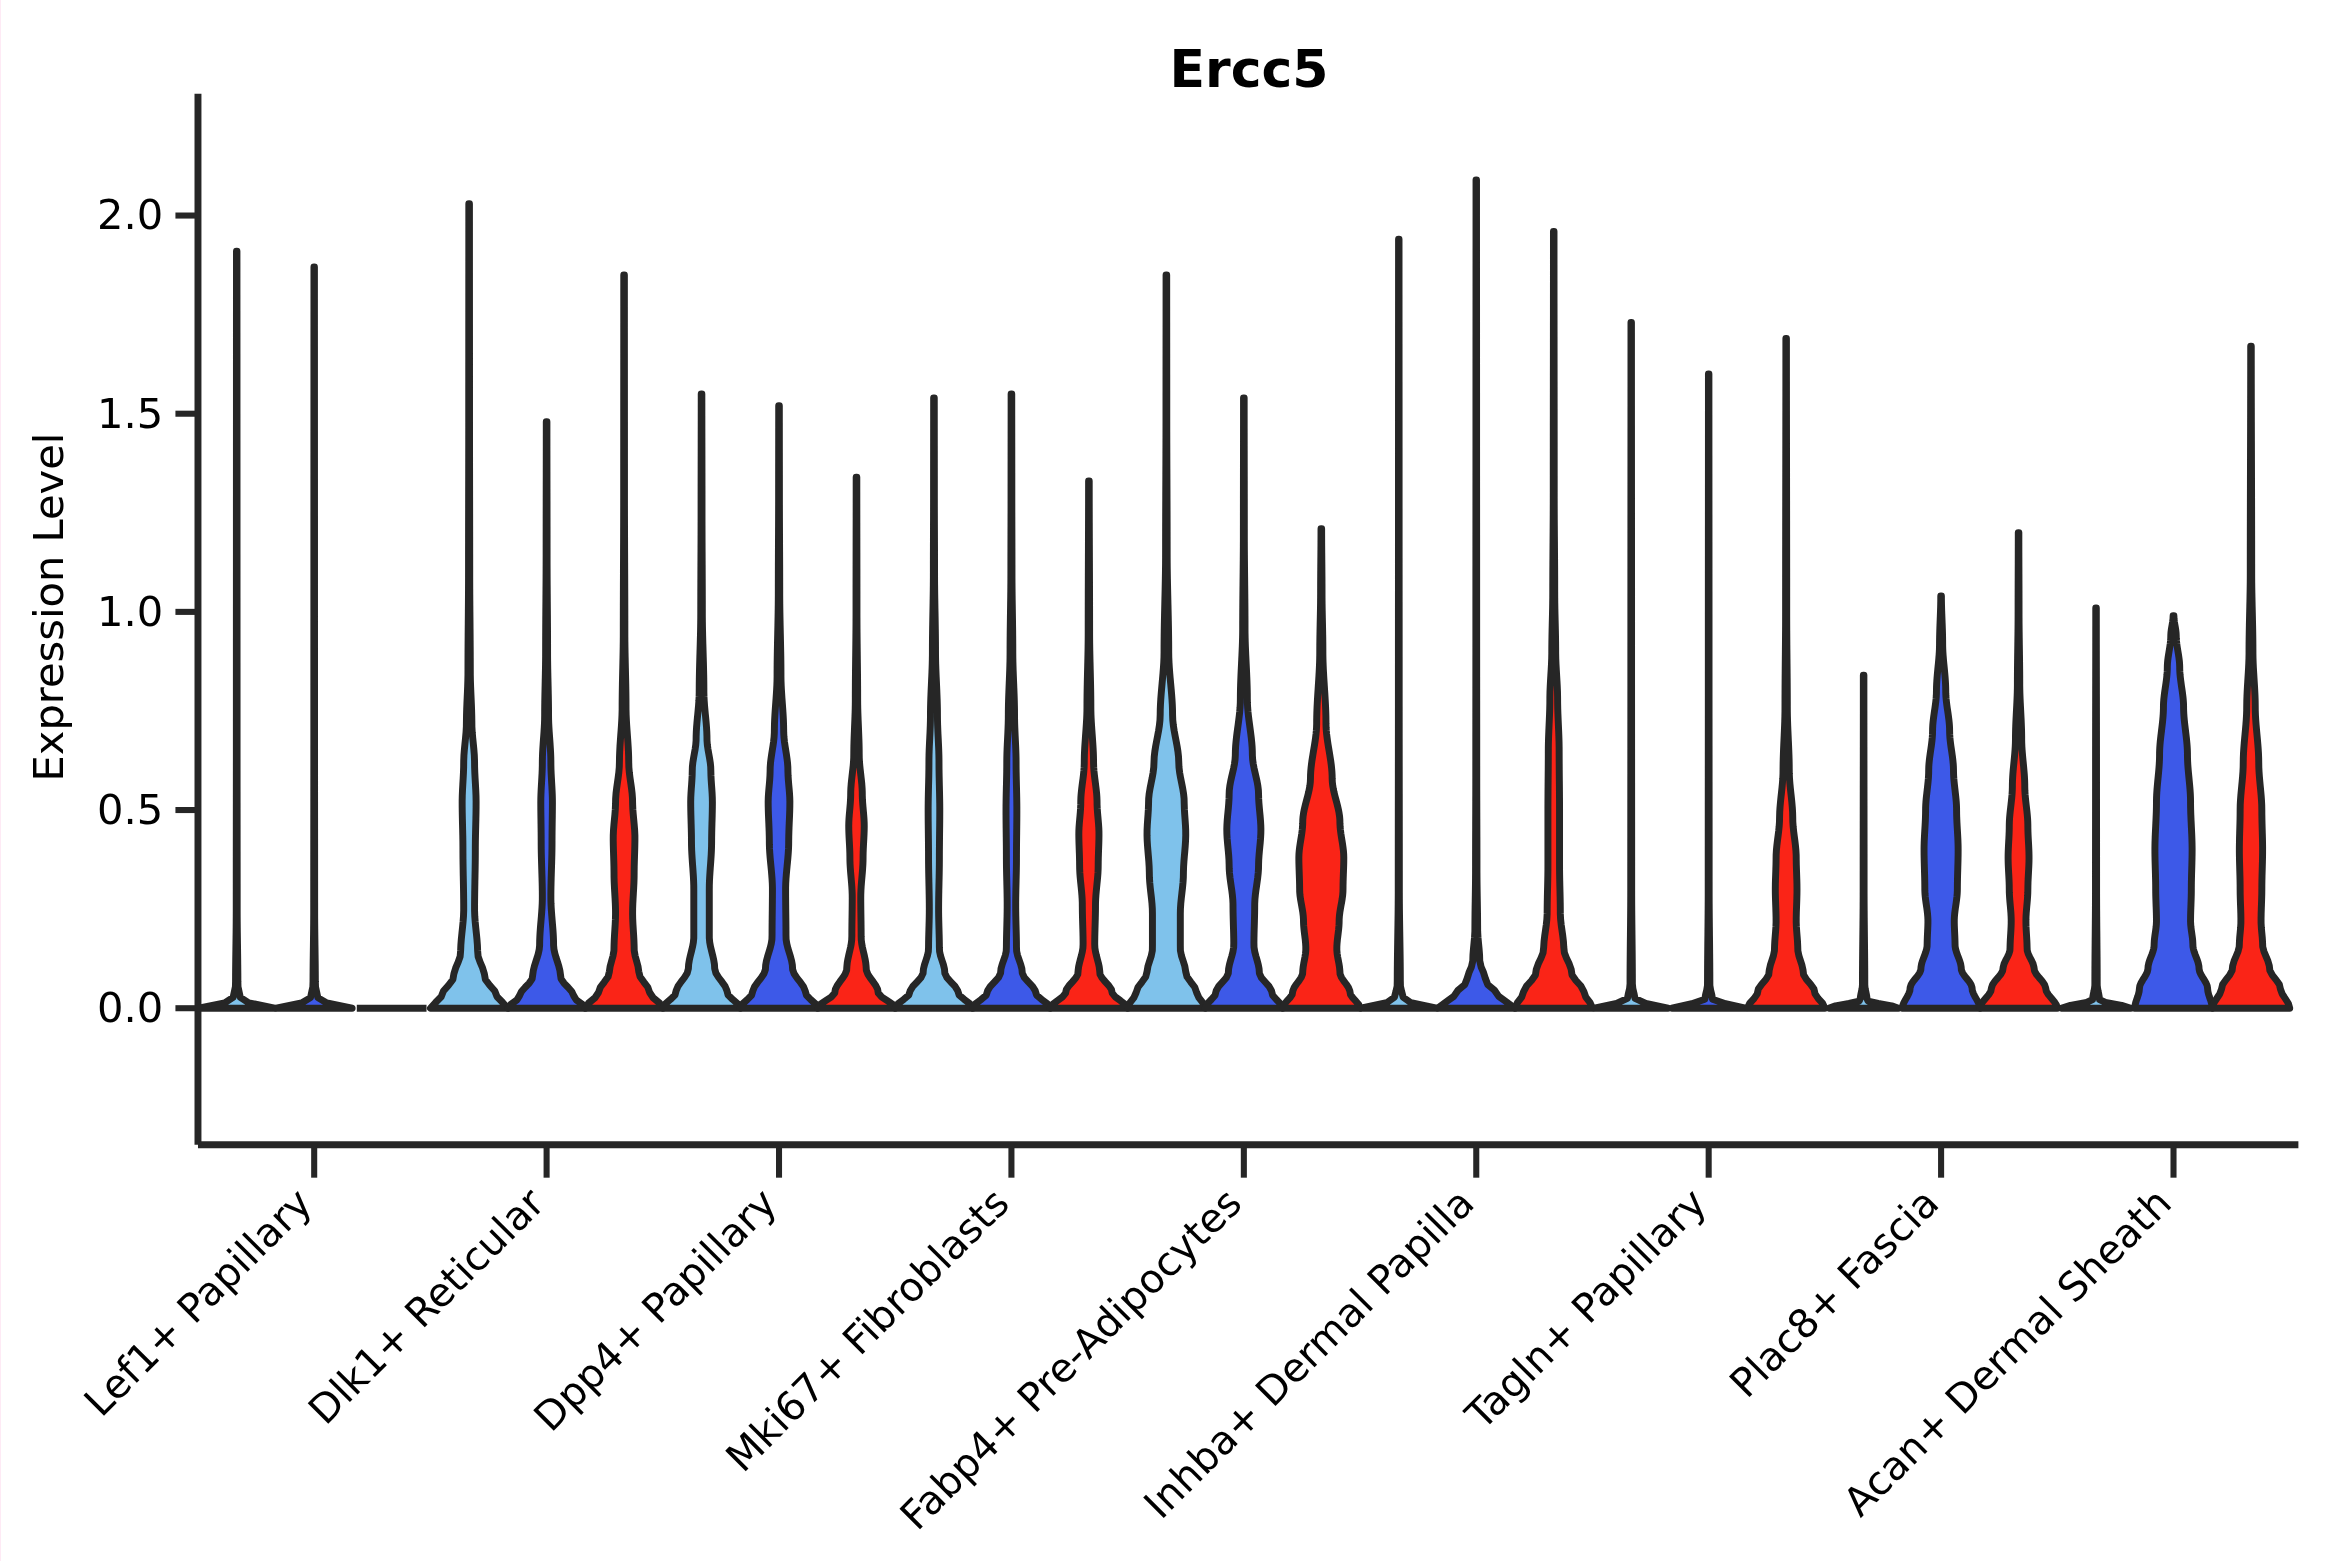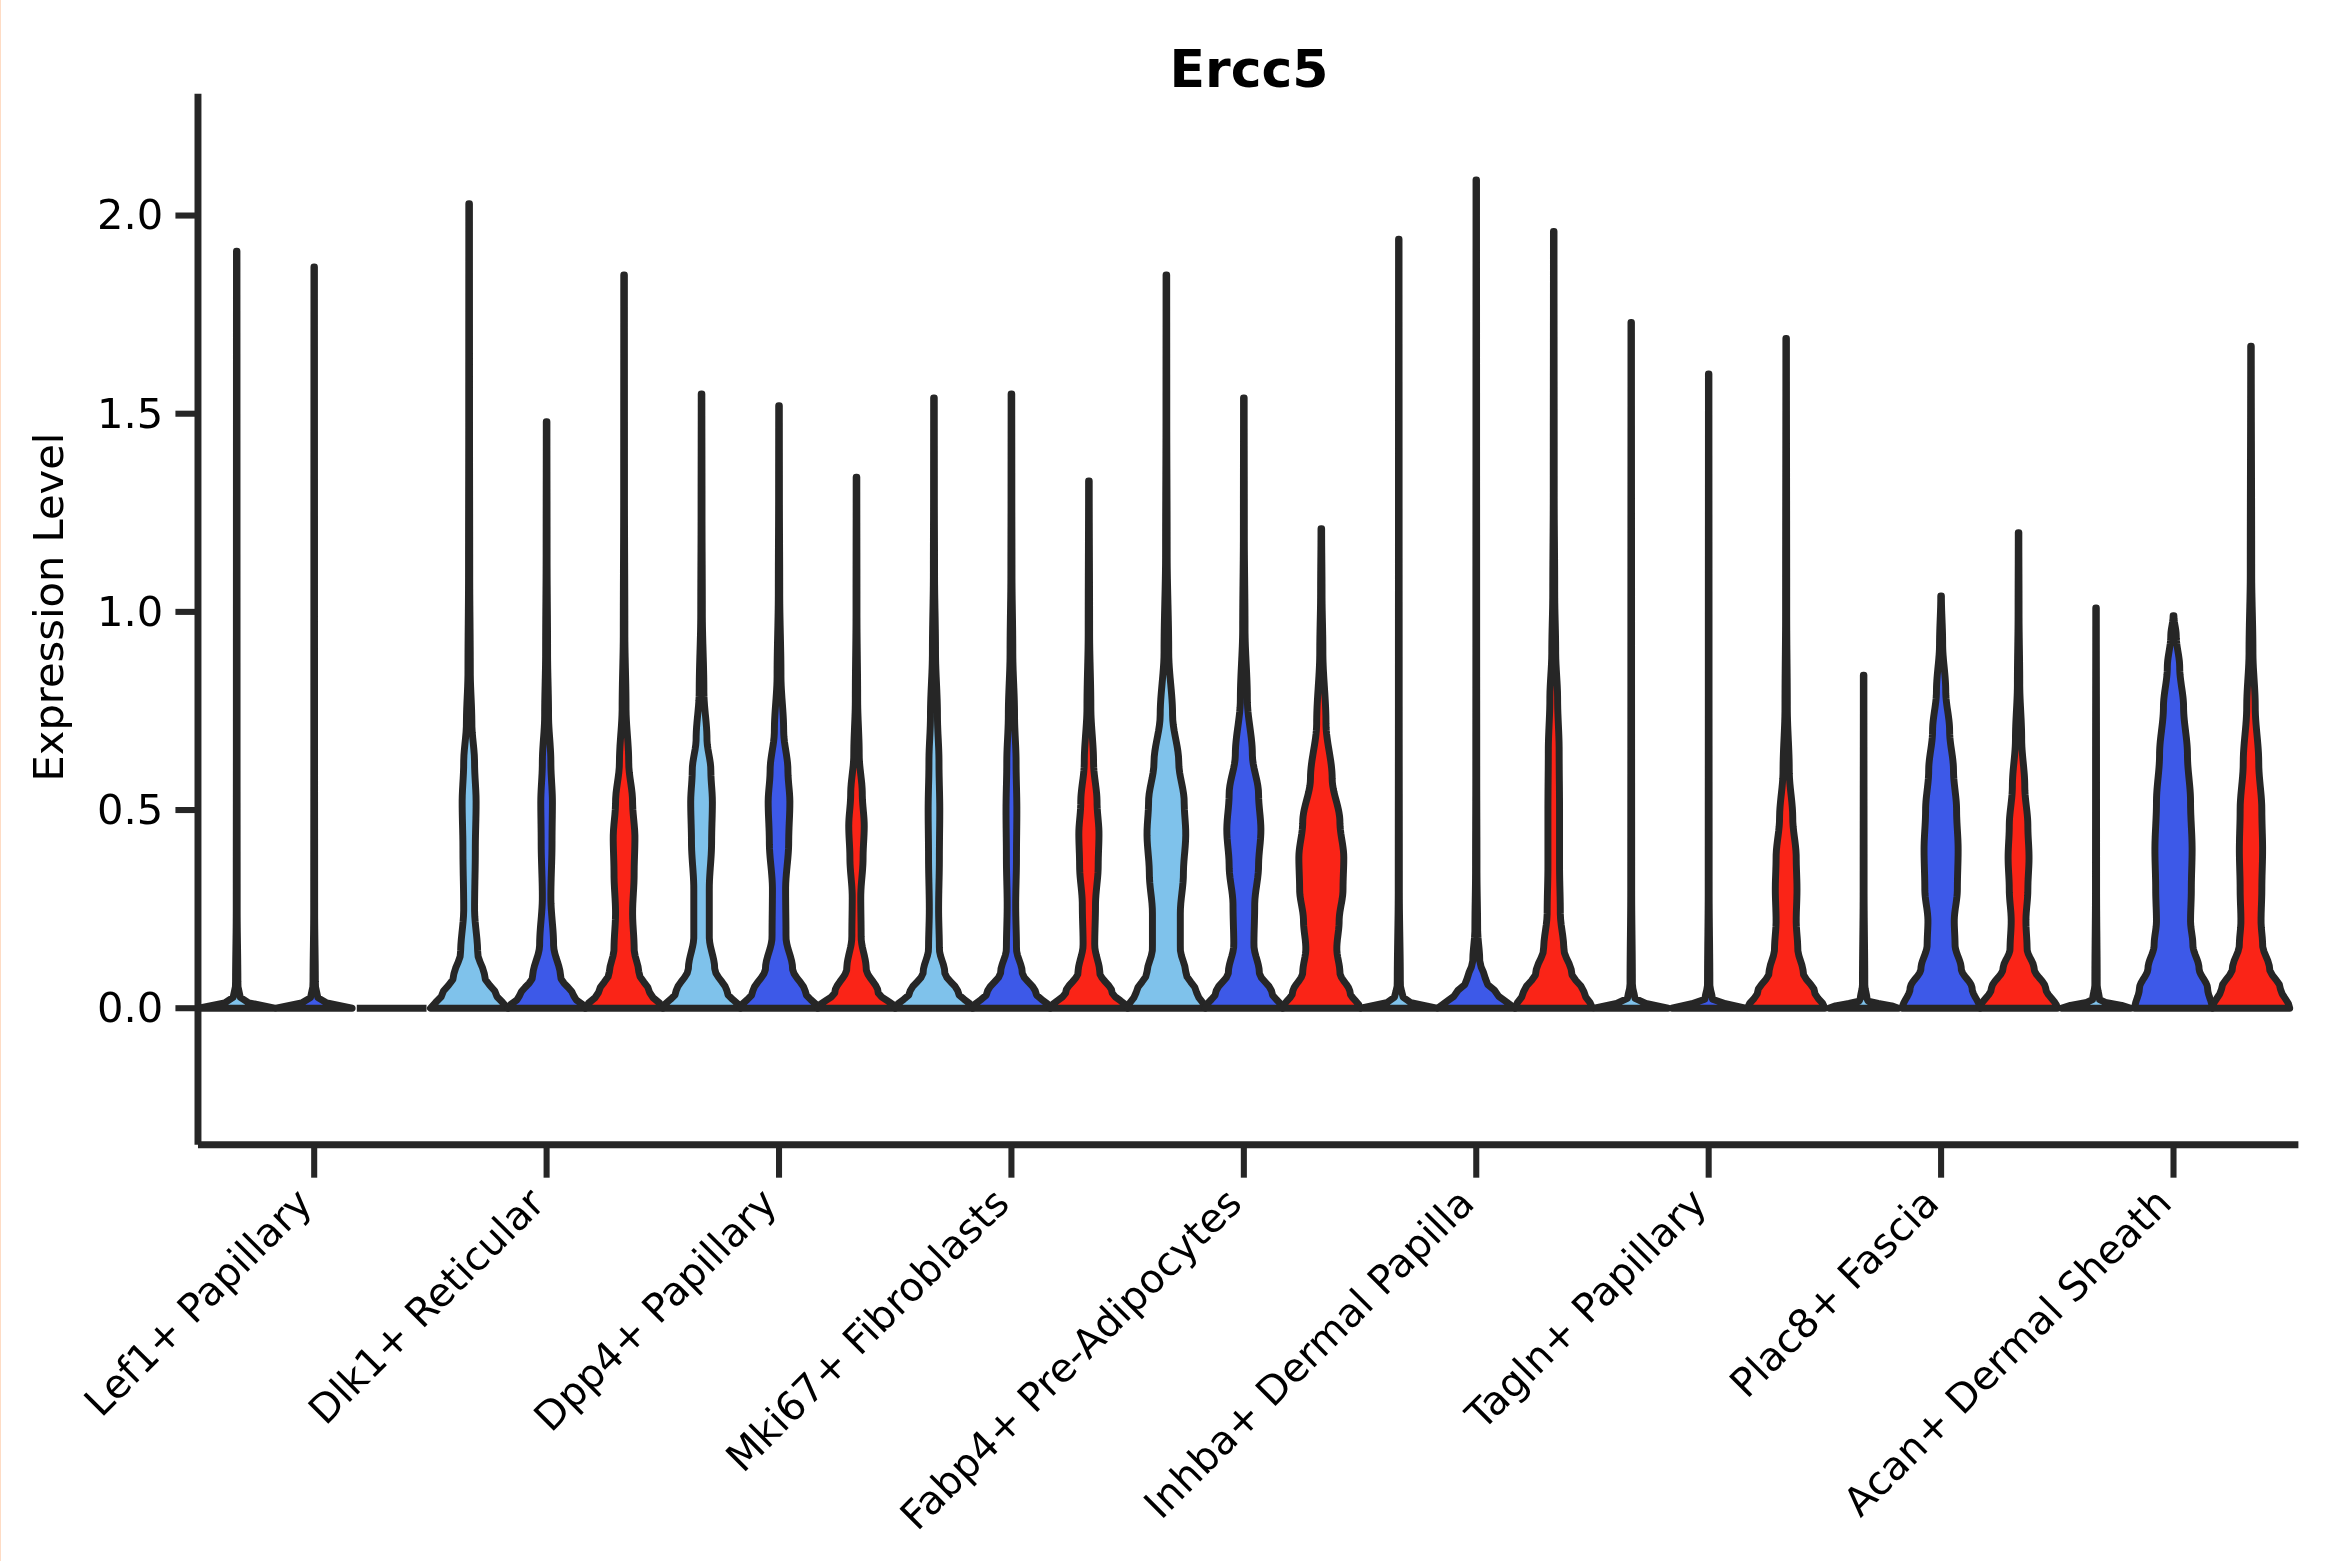--- a/index.html
+++ b/index.html
@@ -1,17 +1,17 @@
 <!DOCTYPE html>
 <html style="font-size:14px"><head>
 <meta charset="utf-8">
 <style>
   html,body{margin:0;padding:0;background:#ffffff;}
   body{width:2342px;height:1561px;overflow:hidden;font-family:"DejaVu Sans",sans-serif;}
-  #fig{position:relative;width:2342px;height:1561px;background:#f97316;}
+  #fig{position:relative;width:2342px;height:1561px;background:#f9a8d4;}
   #plot{position:absolute;left:0;top:0;width:2342px;height:1561px;}
   .ttl{font-weight:bold;}
 </style>
 </head>
 <body>
 
 <div id="fig">
   <svg id="plot" viewBox="0 0 2700 1800" xmlns="http://www.w3.org/2000/svg">
     <rect x="0" y="0" width="2700" height="1800" fill="#ffffff"></rect>
     <text id="title-text" class="ttl" x="1440" y="100" text-anchor="middle" font-size="60" font-weight="bold" fill="#000000" font-family="DejaVu Sans, sans-serif">Ercc5</text>

